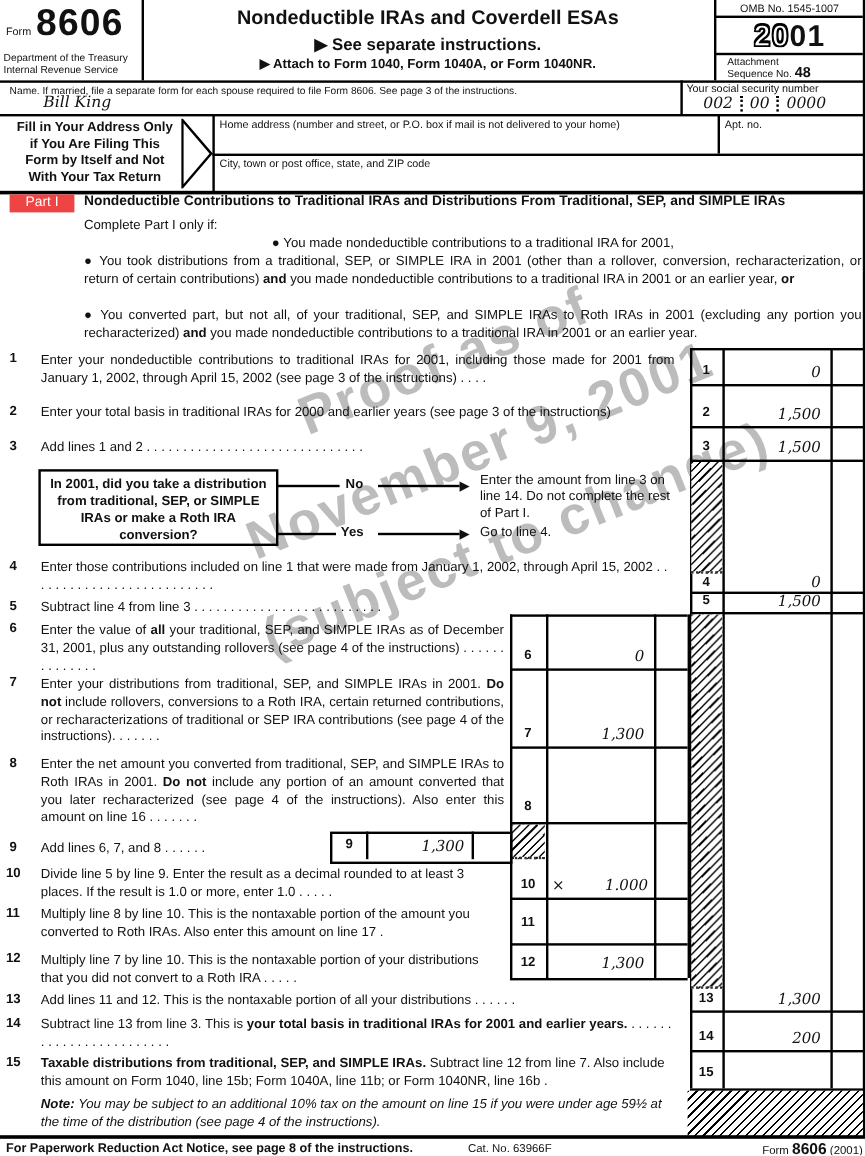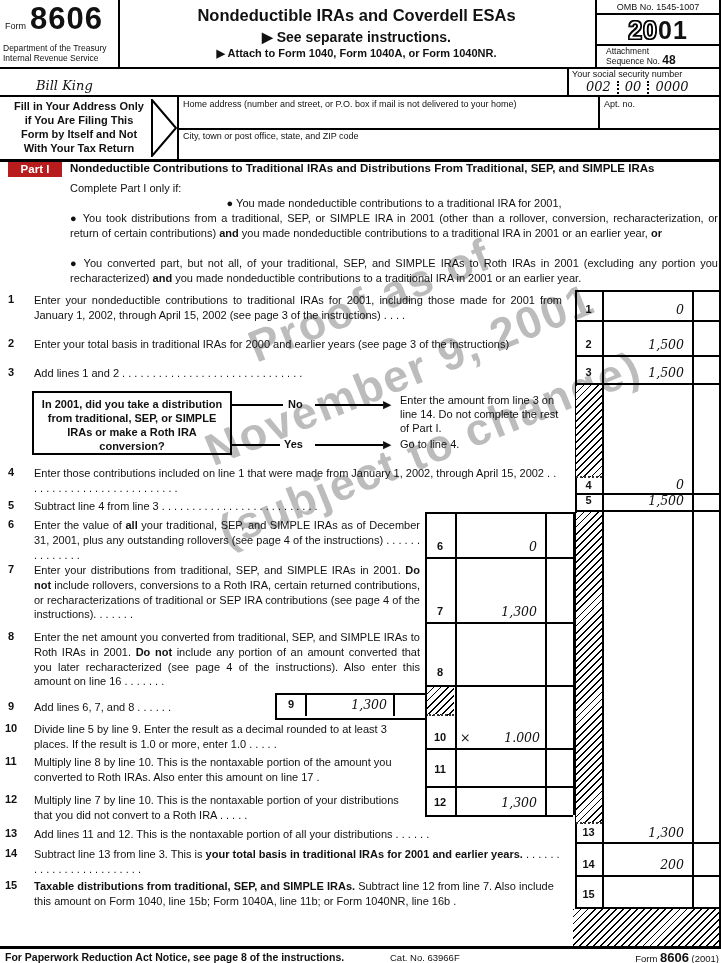--- a/index.html
+++ b/index.html
@@ -17,22 +17,22 @@
   .b{font-weight:bold;}
   .num{font-weight:bold;font-size:11px;text-align:center;}
   .val{font-family:"DejaVu Serif",serif;font-style:italic;font-size:12.5px;text-align:right;}
   .lineno{position:absolute;font-weight:bold;font-size:11px;width:24px;}
   .ltext{position:absolute;font-size:11px;line-height:14.8px;text-align:justify;}
   .wm{position:absolute;left:60px;top:255px;width:680px;text-align:center;
       transform:rotate(-22deg);transform-origin:50% 50%;
       font-size:45px;font-weight:bold;letter-spacing:2px;line-height:80px;
       color:rgba(80,80,80,0.38);z-index:0;white-space:nowrap;}
   .content{position:absolute;inset:0;z-index:1;}
-  .badge{position:absolute;left:8px;top:162px;width:54px;height:15px;background:#b91c1c;color:#fff;
-         font-weight:bold;font-size:11.5px;text-align:center;line-height:15px;}
+  .badge{position:absolute;left:8px;top:162px;width:54px;height:15px;background:#ef4444;color:#fff;
+         font-weight:normal;font-size:11.5px;text-align:center;line-height:15px;}
   .yr{font-size:25px;font-weight:bold;letter-spacing:1px;}
   .yr-o{color:#fff;-webkit-text-stroke:1.2px #000;
         text-shadow:-1px -1px 0 #000,1px -1px 0 #000,-1px 1px 0 #000,1px 1px 0 #000;}
   .arrowline{position:absolute;border-top:2px solid #000;height:0;}
   .ssn-sep{display:inline-block;width:0;border-left:2px dotted #000;height:13px;
            vertical-align:middle;margin:0 6px;}
 </style>
 </head>
 <body>
 
@@ -62,20 +62,21 @@
     <div class="abs t85" style="left:606px;top:46px;">Attachment</div>
     <div class="abs t85" style="left:606px;top:55px;"><span>Sequence No.</span> <span class="b" style="font-size:12px;">48</span></div>
 
     <div class="vline" style="left:118px;top:0;height:67px;"></div>
     <div class="vline" style="left:595px;top:0;height:67px;"></div>
     <div class="vline" style="left:719px;top:0;height:947px;"></div>
     <div class="hline" style="left:595px;top:13px;width:124px;"></div>
     <div class="hline" style="left:595px;top:44px;width:124px;"></div>
 
     <div class="hline" style="left:0;top:67px;width:721px;"></div>
+    <div class="abs t85" style="left:8px;top:70px;width:550px;">Name. If married, file a separate form for each spouse required to file Form 8606. See page 3 of the instructions.</div>
     <div class="abs val" style="left:36px;top:78px;text-align:left;font-size:13px;">Bill King</div>
     <div class="vline" style="left:567px;top:67px;height:28px;"></div>
     <div class="abs t9" style="left:572px;top:69px;width:146px;">Your social security number</div>
     <div class="abs val" style="left:586px;top:79px;text-align:left;font-size:13px;">
       <span>002</span><span class="ssn-sep"></span><span>00</span><span class="ssn-sep"></span><span>0000</span>
     </div>
 
     <div class="hline" style="left:0;top:95px;width:721px;"></div>
     <div class="abs b t11" style="left:4px;top:99px;width:150px;line-height:14px;">
       <div>Fill in Your Address Only</div>
@@ -192,20 +193,21 @@
 
     <div class="lineno" style="left:5px;top:827px;">13</div>
     <div class="ltext" style="left:34px;top:827px;width:528px;text-align:left;"><span>Add lines 11 and 12. This is the nontaxable portion of all your distributions   .  .  .  .  .  .</span></div>
 
     <div class="lineno" style="left:5px;top:847px;">14</div>
     <div class="ltext" style="left:34px;top:847px;width:528px;text-align:left;"><span>Subtract line 13 from line 3. This is </span><span style="font-weight: bold;">your total basis in traditional IRAs for 2001 and earlier years.</span><span>  .  .  .  .  .  .  .  .  .  .  .  .  .  .  .  .  .  .  .  .  .  .  .  .</span></div>
 
     <div class="lineno" style="left:5px;top:879px;">15</div>
     <div class="ltext" style="left:34px;top:879px;width:528px;text-align:left;"><span style="font-weight: bold; margin-top: 28px;">Taxable distributions from traditional, SEP, and SIMPLE IRAs.</span><span> Subtract line 12 from line 7. Also include this amount on Form 1040, line 15b; Form 1040A, line 11b; or Form 1040NR, line 16b   .</span></div>
 
+    <div class="ltext" style="left:34px;top:913px;width:528px;text-align:left;"><span style="font-weight: bold; font-style: italic;">Note: </span><span style="font-style: italic;">You may be subject to an additional 10% tax on the amount on line 15 if you were under age 59½ at the time of the distribution (see page 4 of the instructions).</span></div>
 
     <div class="abs num" style="left:575px;top:303px;width:27px;">1</div>
     <div class="abs val" style="left:602px;top:302px;width:82px;">0</div>
     <div class="abs num" style="left:575px;top:338px;width:27px;">2</div>
     <div class="abs val" style="left:602px;top:337px;width:82px;">1,500</div>
     <div class="abs num" style="left:575px;top:366px;width:27px;">3</div>
     <div class="abs val" style="left:602px;top:365px;width:82px;">1,500</div>
     <div class="abs num" style="left:575px;top:479px;width:27px;">4</div>
     <div class="abs val" style="left:602px;top:477px;width:82px;">0</div>
     <div class="abs num" style="left:575px;top:494px;width:27px;">5</div>

